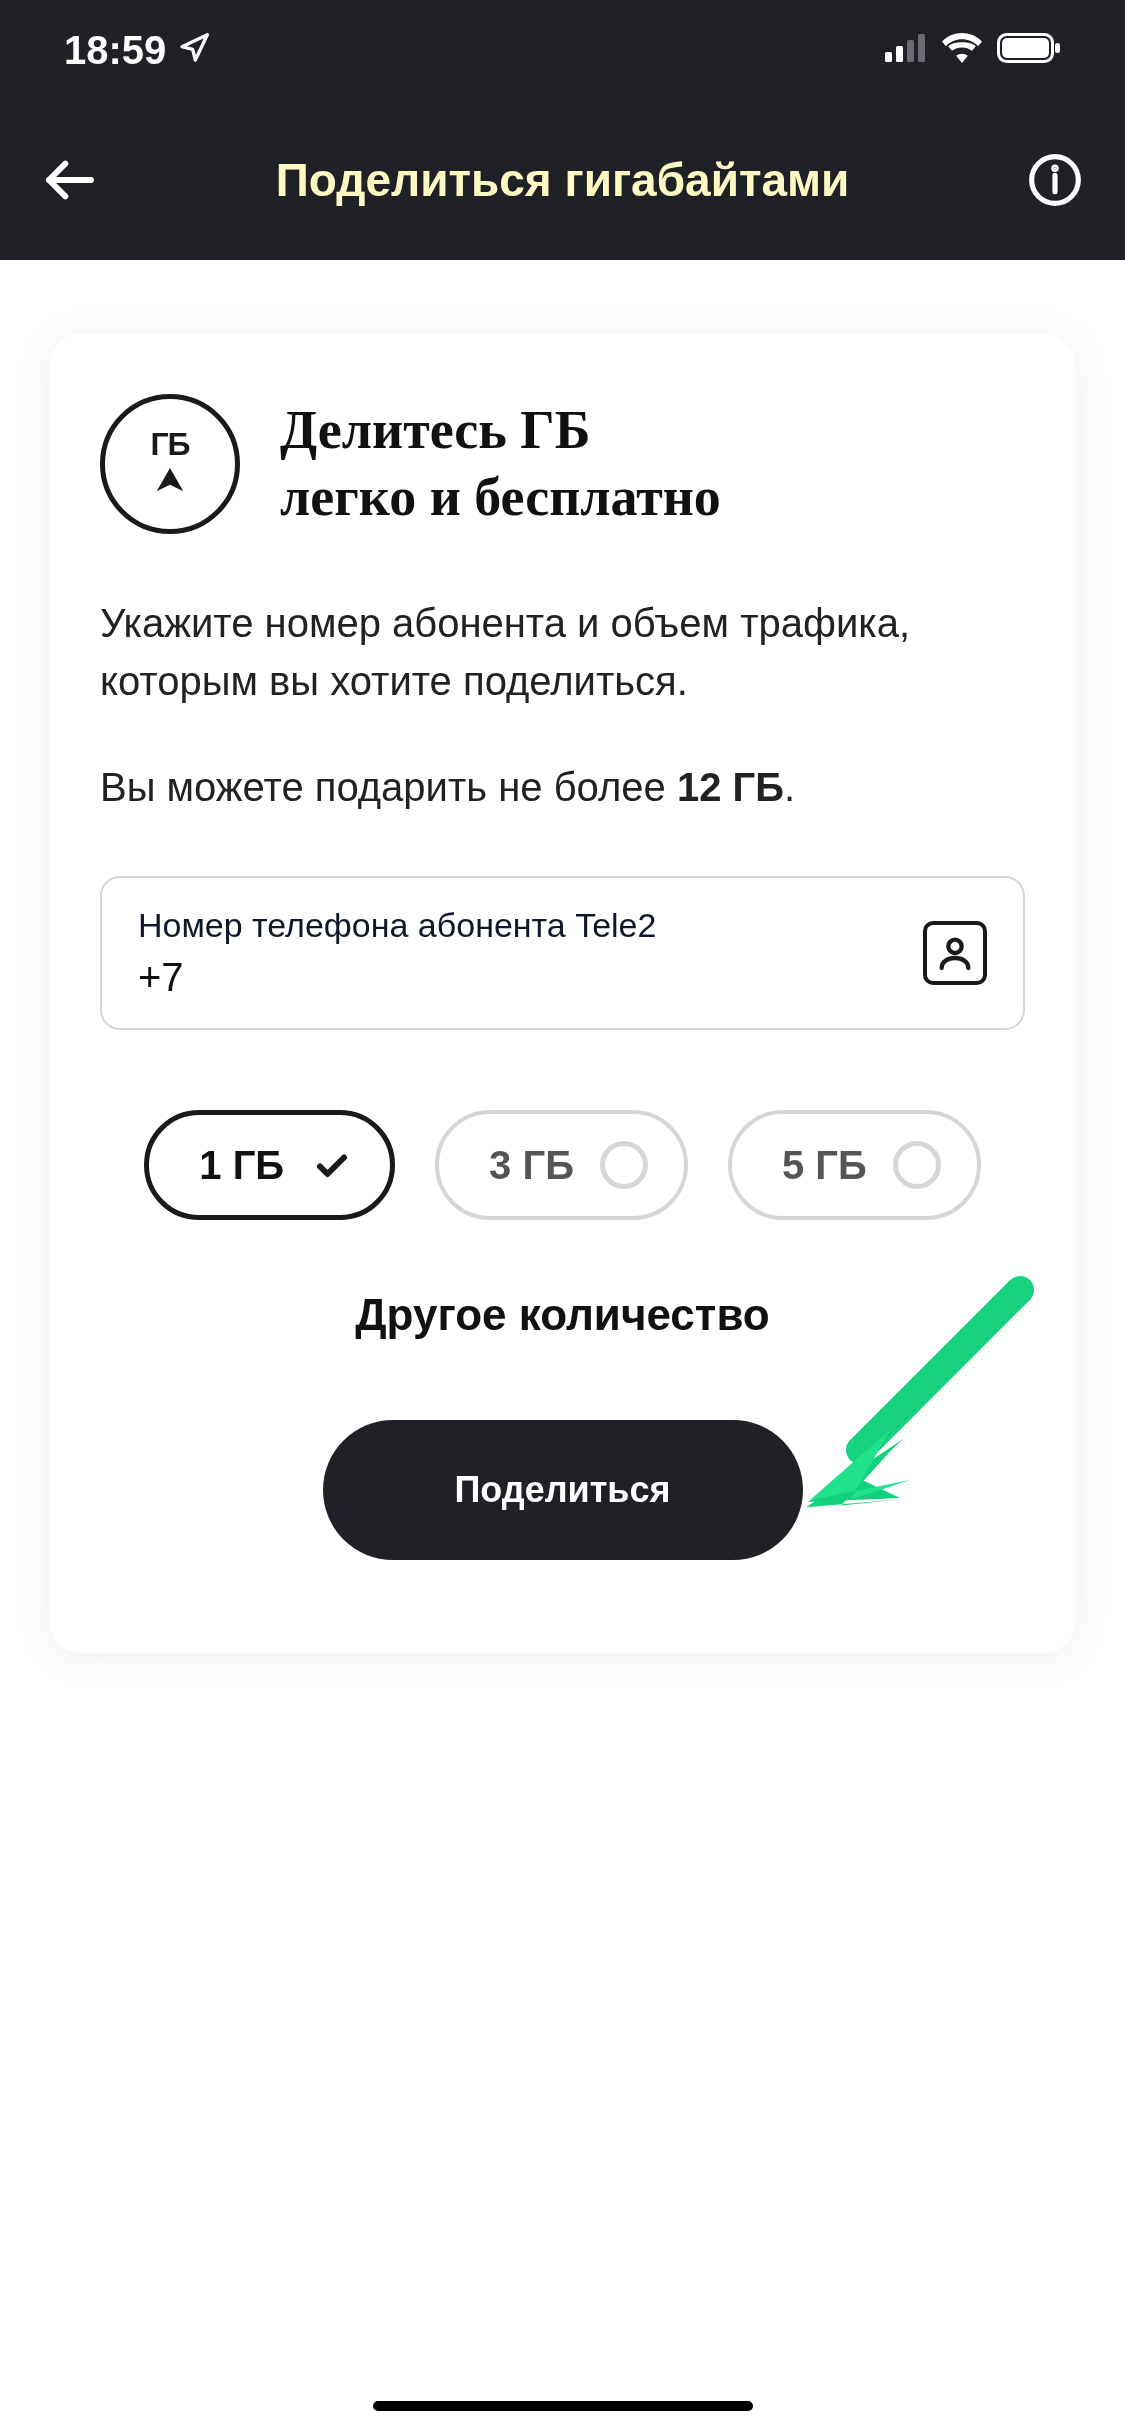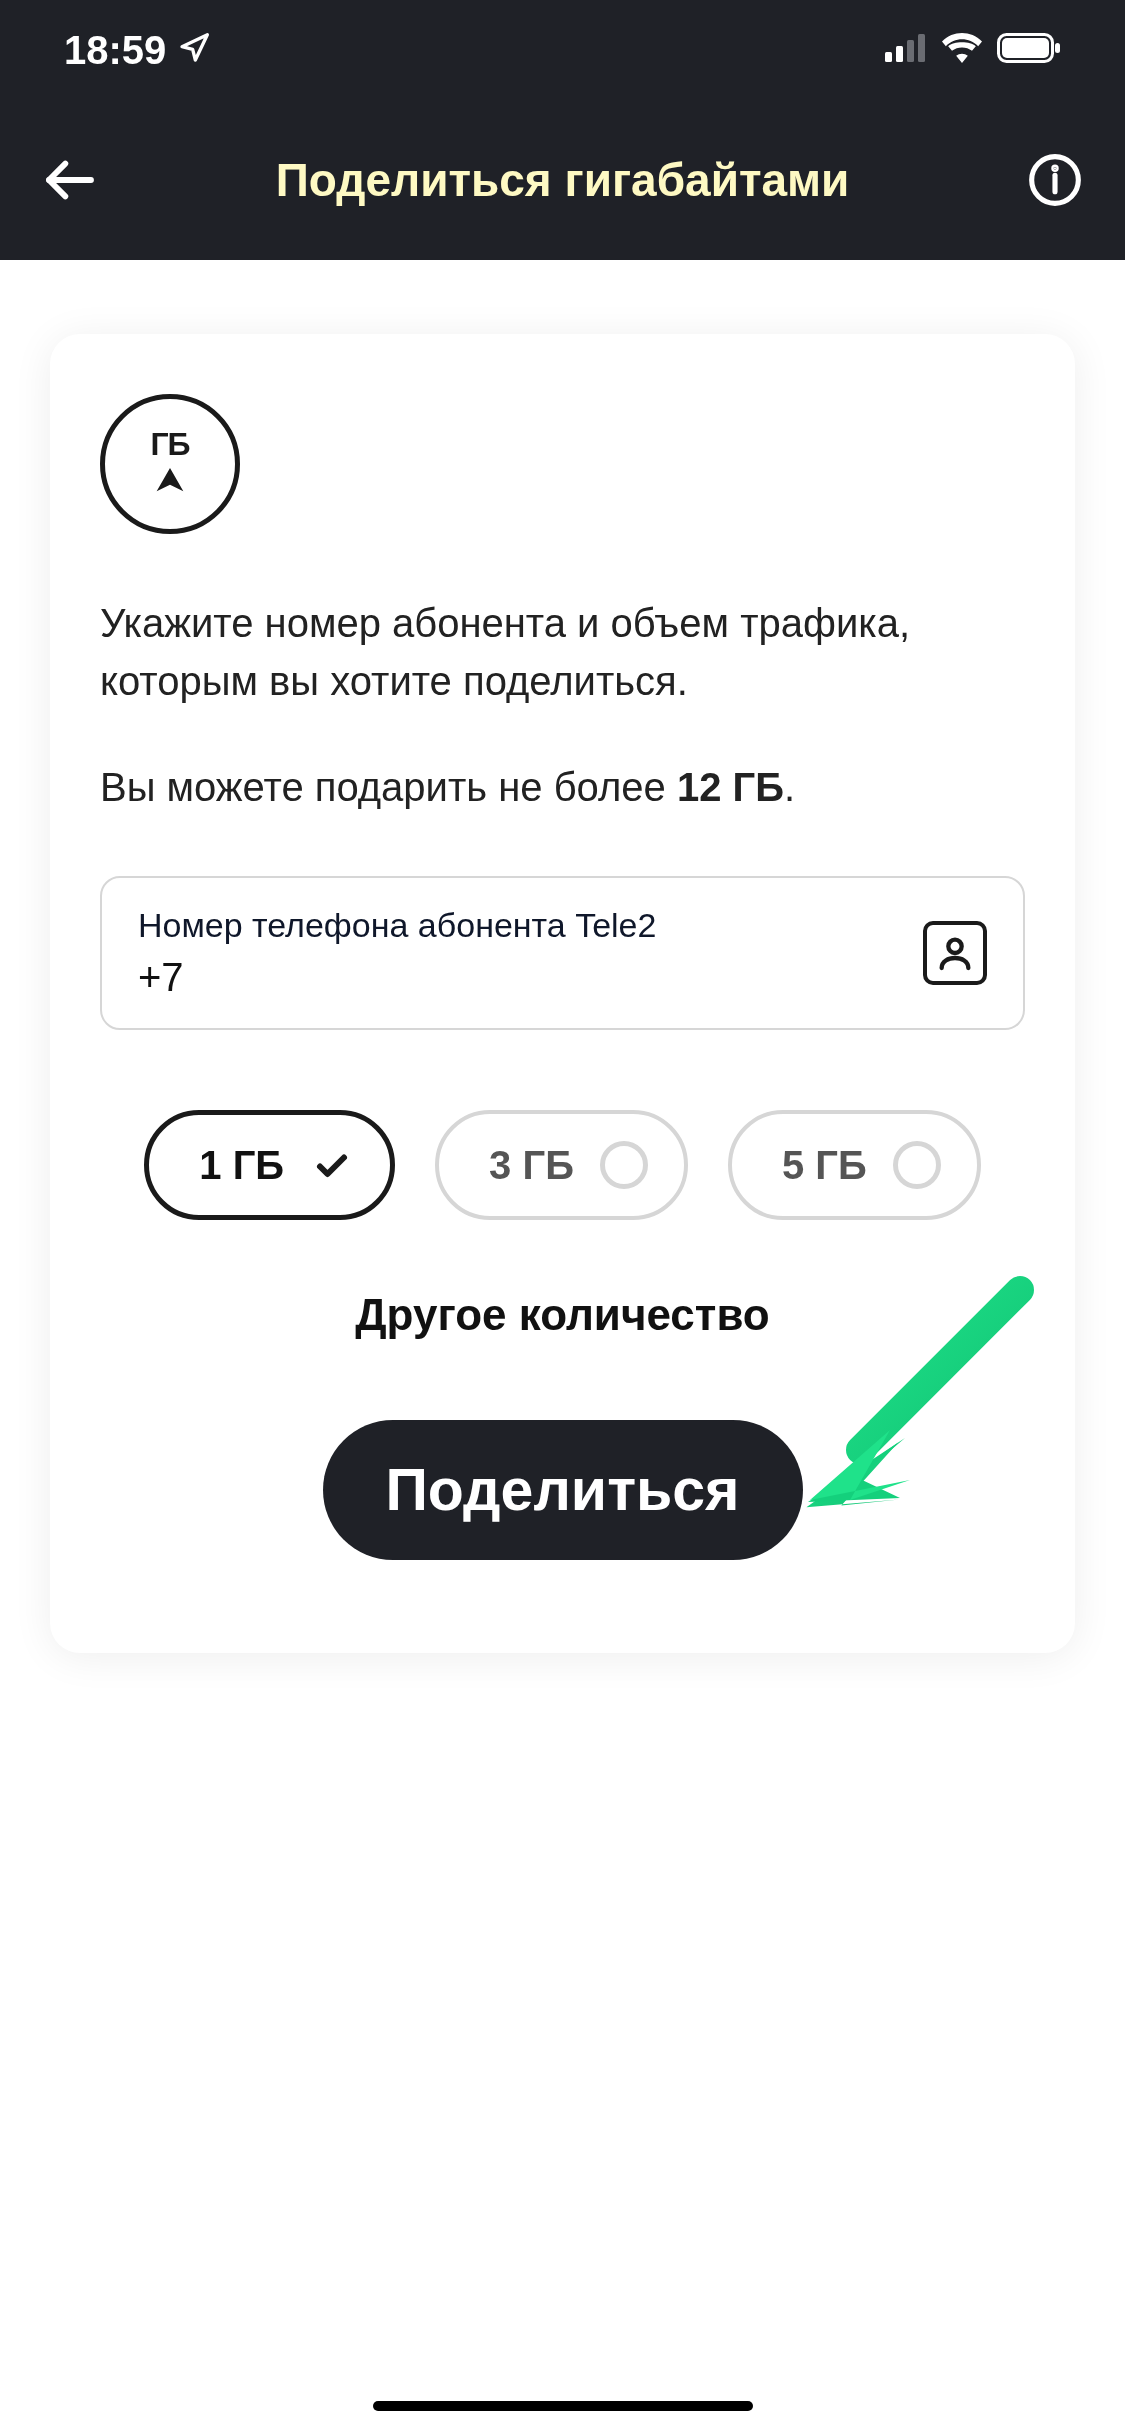--- a/index.html
+++ b/index.html
@@ -190,21 +190,21 @@
     }
     .share-button {
       display: block;
       margin: 13px auto;
       background: #1f2127;
       color: #fff;
       border: none;
       border-radius: 80px;
       height: 140px;
       width: 480px;
-      font-size: 59px;
+      font-size: 36px;
       font-weight: 700;
     }
     .arrow-overlay {
       position: absolute;
       left: 790px;
       top: 1270px;
       pointer-events: none;
     }
     .home-indicator {
       position: absolute;
@@ -273,20 +273,24 @@
 <div class="content">
   <div class="card">
 
     <div class="card-head">
       <div class="gb-icon-wrap">
         <span class="gb-icon-text">ГБ</span>
         <svg width="40" height="40" viewBox="0 0 24 24">
             <polygon points="12 3 20 17 12 13 4 17" fill="#1a1a1a"></polygon>
           </svg>
       </div>
+      <div class="card-title">
+        <div>Делитесь ГБ</div>
+        <div>легко и бесплатно</div>
+      </div>
     </div>
 
     <p class="card-desc">Укажите номер абонента и объем трафика, которым вы хотите поделиться.</p>
 
     <p class="card-limit">
       <span>Вы можете подарить не более </span><strong>12 ГБ</strong><span>.</span>
     </p>
 
     <div class="phone-field">
       <div class="phone-field-inner">

